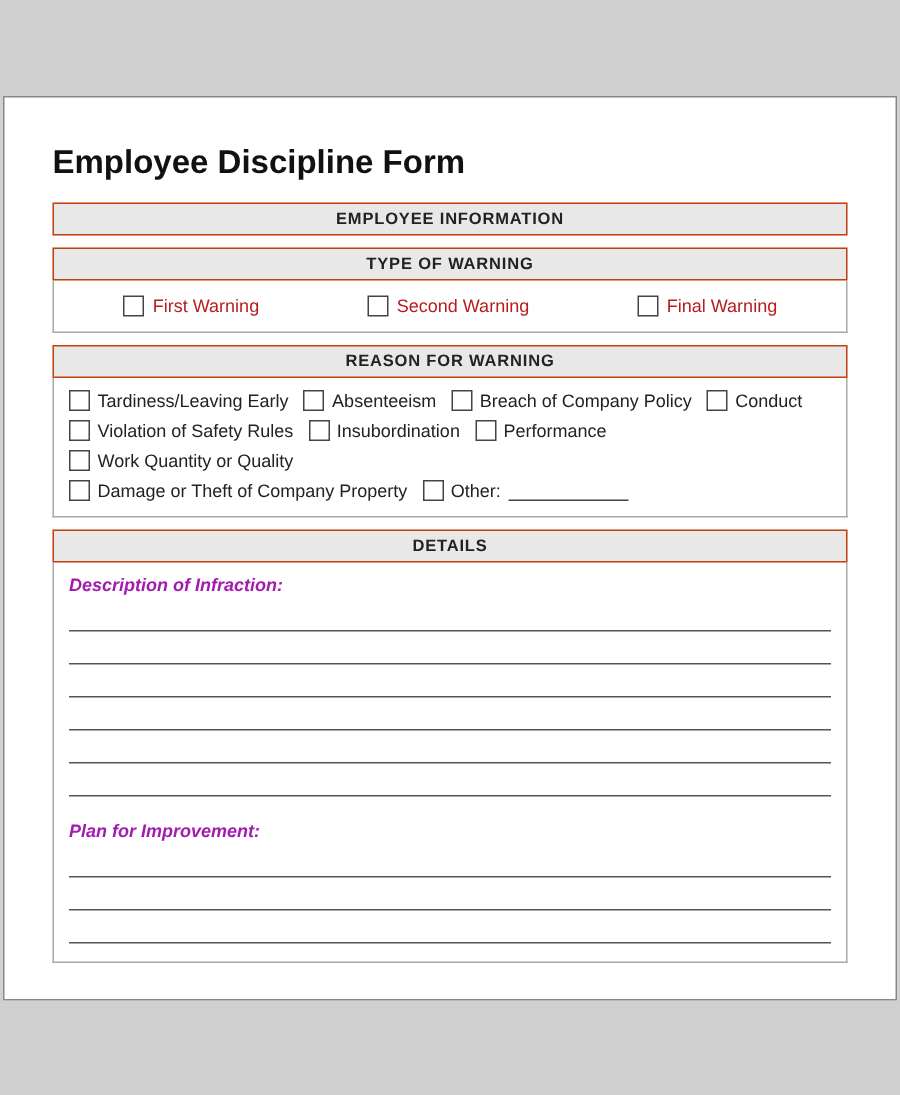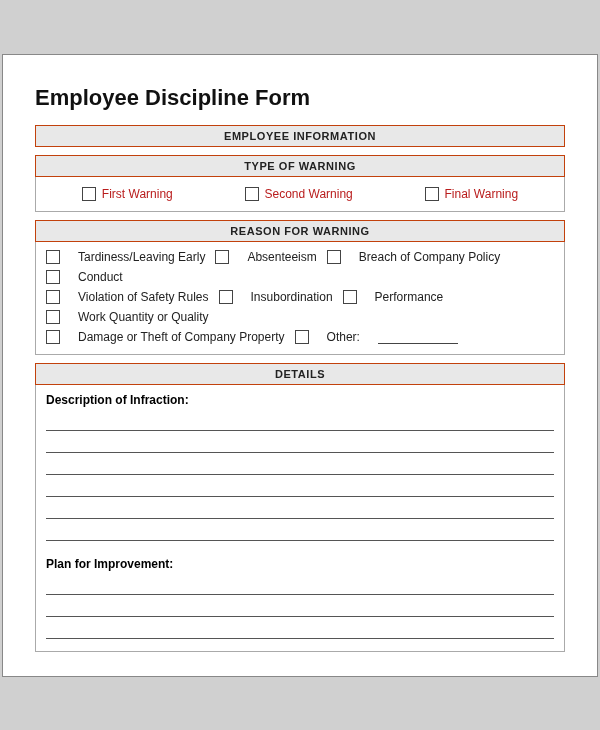--- a/index.html
+++ b/index.html
@@ -96,36 +96,37 @@
       align-items: center;
       flex-wrap: wrap;
       gap: 6px 0;
       margin-bottom: 6px;
       font-size: 12px;
       color: #222;
     }
     .reason-item {
       display: flex;
       align-items: flex-start;
-      gap: 18px;
+      gap: 5px;
       margin-right: 10px;
     }
     .details-section {
       margin-top: 8px;
     }
     .details-body {
       border: 1px solid #aaa;
       border-top: none;
       padding: 8px 10px;
     }
     .details-label {
       font-size: 12px;
       font-weight: bold;
-      color: #000000;
+      color: #a21caf;
       margin-bottom: 6px;
+      font-style: italic;
     }
     .write-line {
       border-bottom: 1px solid #555;
       height: 18px;
       margin-bottom: 4px;
       width: 100%;
     }
     .other-line {
       border-bottom: 1px solid #444;
       flex: 1;

